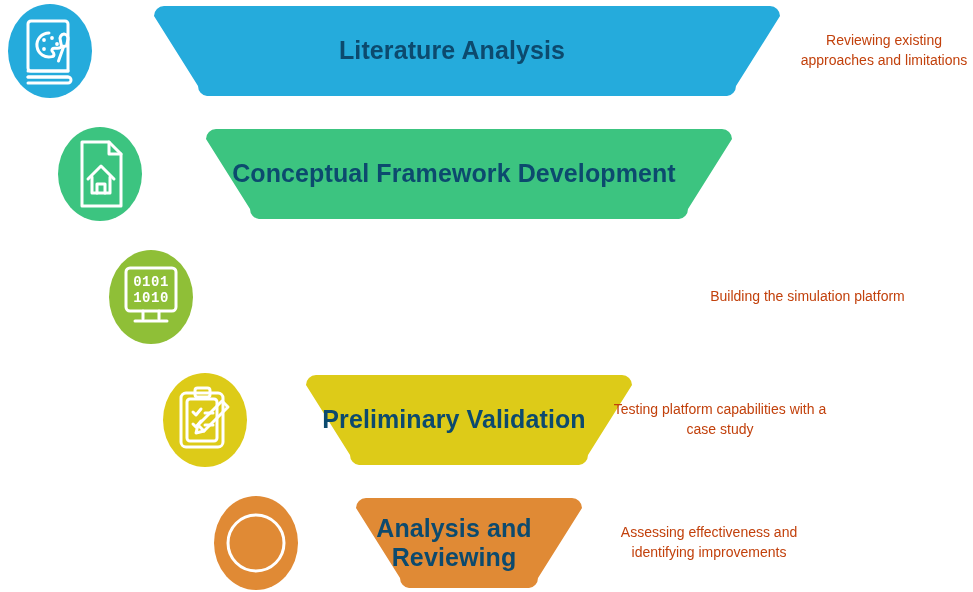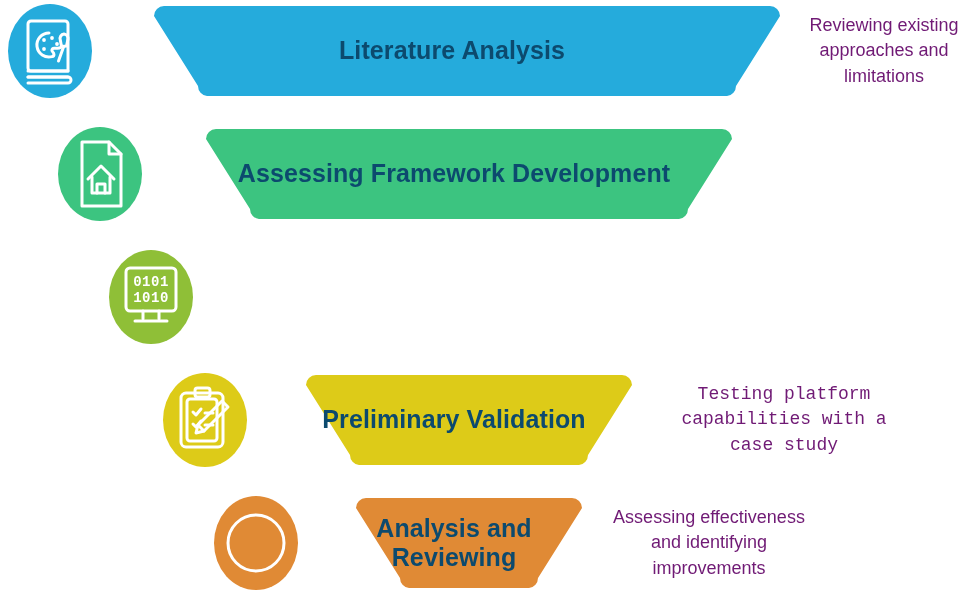--- a/index.html
+++ b/index.html
@@ -55,22 +55,22 @@
     line-height: 1.18;
     text-align: center;
     letter-spacing: 0.1px;
     pointer-events: none;
     padding: 0 14px;
     box-sizing: border-box;
   }
   .desc {
     position: absolute;
     top: 0;
-    color: #701a75;
-    font-size: 18px;
+    color: #c2410c;
+    font-size: 14px;
     line-height: 1.42;
     text-align: center;
     display: flex;
     align-items: center;
     justify-content: center;
     box-sizing: border-box;
   }
   .desc span { display: block; width: 100%; }
 </style>
 </head>
@@ -122,37 +122,40 @@
           <path d="M30 52 l13 -13 13 13"></path>
           <path d="M34 50 v16 h18 v-16"></path>
           <path d="M39 66 v-9 h8 v9"></path>
         </g>
       </svg>
     </div>
     <div class="band" style="left:174px;width:560px;height:94px;">
       <svg width="560" height="94" viewBox="0 0 560 94">
         <path d="M12 2 h536 a10 10 0 0 1 10 10 l-44 70 a10 10 0 0 1 -9 10 h-420 a10 10 0 0 1 -9 -10 l-44 -70 a10 10 0 0 1 10 -10 z" fill="#3cc480"></path>
       </svg>
-      <div class="band-label">Assessing Framework Development</div>
+      <div class="band-label">Conceptual Framework Development</div>
     </div>
   </div>
 
   <div class="funnel-row" style="top:250px;height:94px;">
     <div class="icon-badge" style="left:109px;width:84px;height:94px;">
       <svg width="84" height="94" viewBox="0 0 84 94">
         <ellipse cx="42" cy="47" rx="42" ry="47" fill="#8fbf37"></ellipse>
         <g fill="none" stroke="#ffffff" stroke-width="3" stroke-linejoin="round" stroke-linecap="round">
           <rect x="17" y="18" width="50" height="43" rx="4"></rect>
           <path d="M34 61 v8"></path>
           <path d="M50 61 v8"></path>
           <path d="M26 71 h32"></path>
         </g>
         <text x="42" y="36" fill="#ffffff" font-family="'Liberation Mono', monospace" font-size="14" font-weight="bold" text-anchor="middle" letter-spacing="0.5">0101</text>
         <text x="42" y="52" fill="#ffffff" font-family="'Liberation Mono', monospace" font-size="14" font-weight="bold" text-anchor="middle" letter-spacing="0.5">1010</text>
       </svg>
+    </div>
+    <div class="desc" style="left:700px;width:215px;height:94px;">
+      <span>Building the simulation platform</span>
     </div>
   </div>
 
   <div class="funnel-row" style="top:373px;height:94px;">
     <div class="icon-badge" style="left:163px;width:84px;height:94px;">
       <svg width="84" height="94" viewBox="0 0 84 94">
         <ellipse cx="42" cy="47" rx="42" ry="47" fill="#ddcb18"></ellipse>
         <g fill="none" stroke="#ffffff" stroke-width="3" stroke-linejoin="round" stroke-linecap="round">
           <rect x="18" y="20" width="42" height="54" rx="5"></rect>
           <rect x="24" y="26" width="30" height="42" rx="3"></rect>
@@ -165,21 +168,21 @@
           <path d="M35 52 l6 6"></path>
         </g>
       </svg>
     </div>
     <div class="band" style="left:274px;width:360px;height:94px;">
       <svg width="360" height="94" viewBox="0 0 360 94">
         <path d="M12 2 h336 a10 10 0 0 1 10 10 l-44 70 a10 10 0 0 1 -9 10 h-220 a10 10 0 0 1 -9 -10 l-44 -70 a10 10 0 0 1 10 -10 z" fill="#ddcb18"></path>
       </svg>
       <div class="band-label">Preliminary Validation</div>
     </div>
-    <div class="desc" style="left:676px;width:216px;height:94px;font-family:Liberation Mono, monospace;">
+    <div class="desc" style="left:612px;width:216px;height:94px;">
       <span>Testing platform capabilities with a case study</span>
     </div>
   </div>
 
   <div class="funnel-row" style="top:496px;height:94px;">
     <div class="icon-badge" style="left:214px;width:84px;height:94px;">
       <svg width="84" height="94" viewBox="0 0 84 94">
         <ellipse cx="42" cy="47" rx="42" ry="47" fill="#e08a35"></ellipse>
         <circle cx="42" cy="47" r="28" fill="none" stroke="#ffffff" stroke-width="3"></circle>
       </svg>

